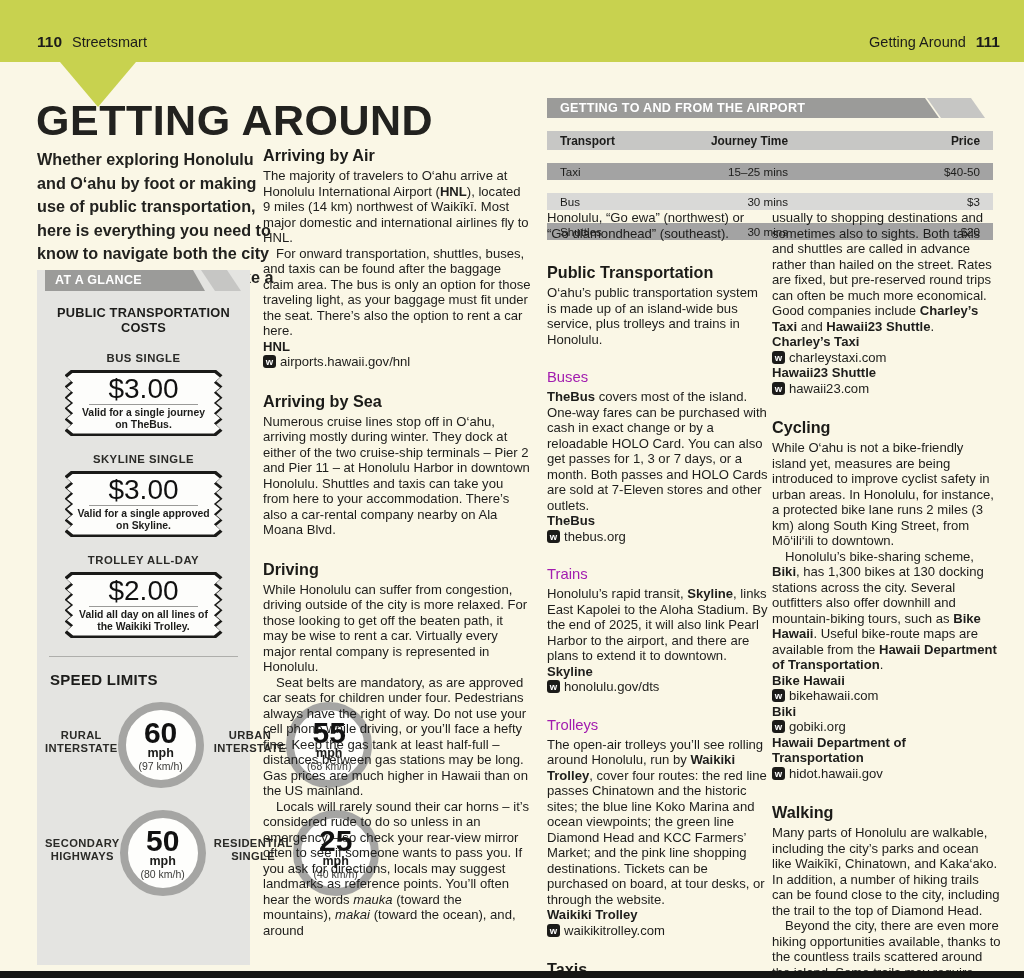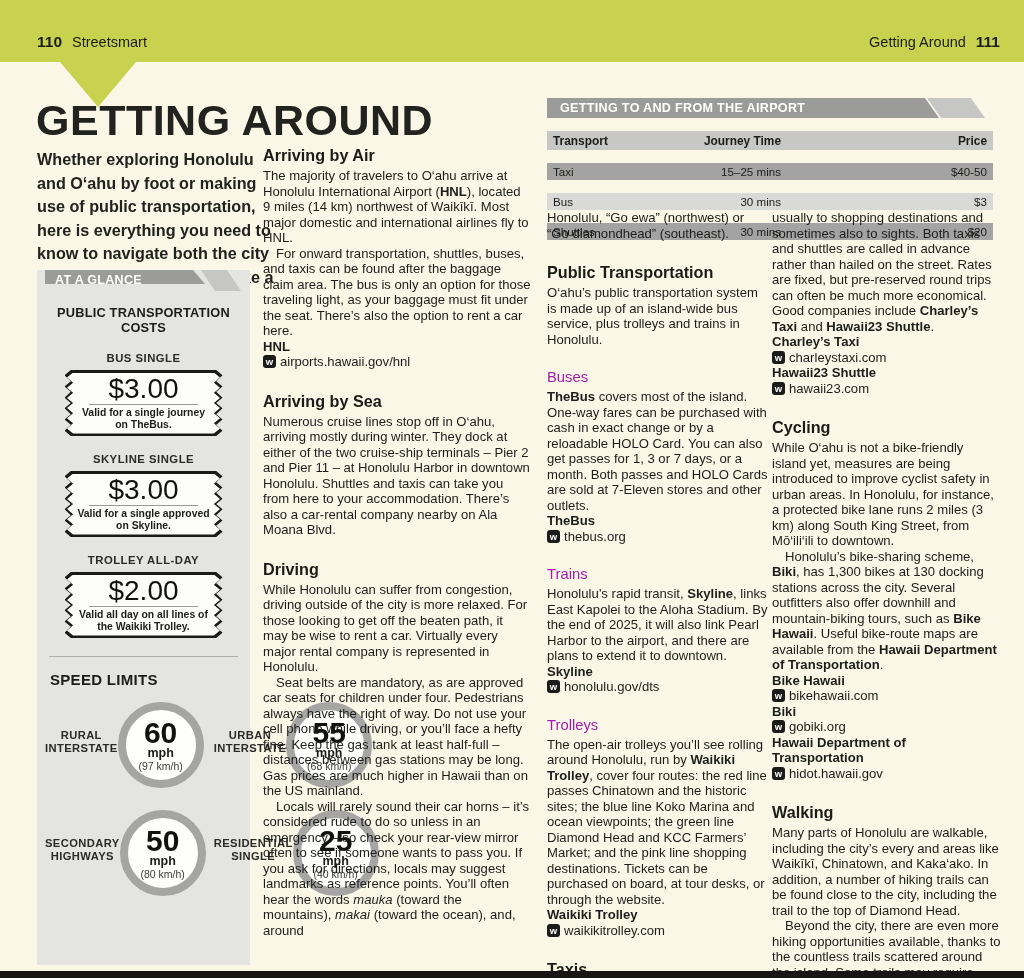--- a/index.html
+++ b/index.html
@@ -19,21 +19,21 @@
     clip-path:polygon(0 0,100% 0,50% 100%)}
   .bottombar{position:absolute;left:0;top:971px;width:1024px;height:7px;background:#161614}
 
   
   .title{position:absolute;left:36px;top:96px;font-size:43px;font-weight:800;letter-spacing:.5px;color:#22221f}
   .intro{position:absolute;left:37px;top:148px;width:238px;font-size:16.2px;line-height:23.5px;font-weight:600;color:#22221f}
 
   
   .panel{position:absolute;left:37px;top:270px;width:213px;height:695px;background:#e4e4e1}
   .banner{position:relative;height:21px;margin-left:8px;margin-top:0}
-  .banner-main{position:absolute;left:0;top:0;height:14px;background:#9b9b99;color:#fff;
+  .banner-main{position:absolute;left:0;top:0;height:21px;background:#9b9b99;color:#fff;
     font-weight:700;font-size:12.5px;line-height:21px;padding-left:10px;letter-spacing:.3px}
   .banner-tail{position:absolute;top:0;height:21px;background:#c6c6c4;
     clip-path:polygon(0 0,calc(100% - 14px) 0,100% 100%,14px 100%)}
   .ag-banner-main{width:160px;clip-path:polygon(0 0,calc(100% - 12px) 0,100% 100%,0 100%)}
   .ag-banner-tail{left:156px;width:40px}
   .costs-head{margin-top:14px;text-align:center;font-weight:700;font-size:12.8px;letter-spacing:.2px}
   .ticket-label{margin-top:17px;text-align:center;font-weight:700;font-size:11.3px;letter-spacing:.5px;color:#2a2a27}
   .ticket{position:relative;width:158px;height:66px;margin:6px auto 0;background:#1a1a18;
     clip-path:polygon(4% 0%,96% 0%,100% 8%,96% 17%,100% 25%,96% 33%,100% 42%,96% 50%,100% 58%,96% 67%,100% 75%,96% 83%,100% 92%,96% 100%,4% 100%,0% 92%,4% 83%,0% 75%,4% 67%,0% 58%,4% 50%,0% 42%,4% 33%,0% 25%,4% 17%,0% 8%)}
   .ticket-in{position:absolute;left:2.5px;right:2.5px;top:2.5px;bottom:2.5px;background:#fdfdfb;
@@ -55,21 +55,21 @@
 
   
   .airport{position:absolute;left:547px;top:98px;width:446px}
   .tb-banner{position:relative;height:20px;margin-bottom:5px}
   .tb-main{position:absolute;left:0;top:0;width:392px;height:20px;background:#9b9b99;color:#fff;
     clip-path:polygon(0 0,calc(100% - 14px) 0,100% 100%,0 100%);
     font-weight:700;font-size:12.6px;line-height:20px;padding-left:13px;letter-spacing:.3px}
   .tb-tail{position:absolute;left:380px;top:0;width:58px;height:20px;background:#c6c6c4;
     clip-path:polygon(0 0,calc(100% - 14px) 0,100% 100%,14px 100%)}
   .trow{display:grid;grid-template-columns:112px 116px 1fr;align-items:center;
-    padding:0 6px;font-size:11.6px;margin-top:13px;height:17px}
+    padding:0 13px;font-size:11.6px;margin-top:13px;height:17px}
   .trow .c2,.trow .c3{text-align:right}
   .thead{background:#c7c7c5;font-weight:700;font-size:11.9px;height:19px}
   .rA{background:#a3a3a3}.rB{background:#d9d9d7}
 
   
   .col{position:absolute;font-size:13.1px;line-height:15.5px;color:#1d1d1b}
   .col2{left:263px;top:146px;width:268px}
   .col3{left:547px;top:210px;width:221px}
   .col4{left:772px;top:210px;width:229px}
   .col h2{font-size:16.2px;font-weight:800;line-height:19px;margin:0 0 3px;color:#1b1b18}
@@ -291,18 +291,18 @@
     </div>
     <div class="linkname">Hawaii Department of Transportation</div>
     <div class="linkrow">
       <span class="wicon">w</span>
       <span>hidot.hawaii.gov</span>
     </div>
   </section>
 
   <section class="sec">
     <h2>Walking</h2>
-    <p>Many parts of Honolulu are walkable, including the city’s every and areas like Waikīkī, Chinatown, and Kaka‘ako. In addition, a number of hiking trails can be found close to the city, including the trail to the top of Diamond Head.</p>
+    <p>Many parts of Honolulu are walkable, including the city’s parks and ocean like Waikīkī, Chinatown, and Kaka‘ako. In addition, a number of hiking trails can be found close to the city, including the trail to the top of Diamond Head.</p>
     <p class="ind">Beyond the city, there are even more hiking opportunities available, thanks to the countless trails scattered around the island. Some trails may require 4WD transportation to reach them.</p>
   </section>
 </div>
 
 <div class="bottombar"></div>
 
 </body></html>

